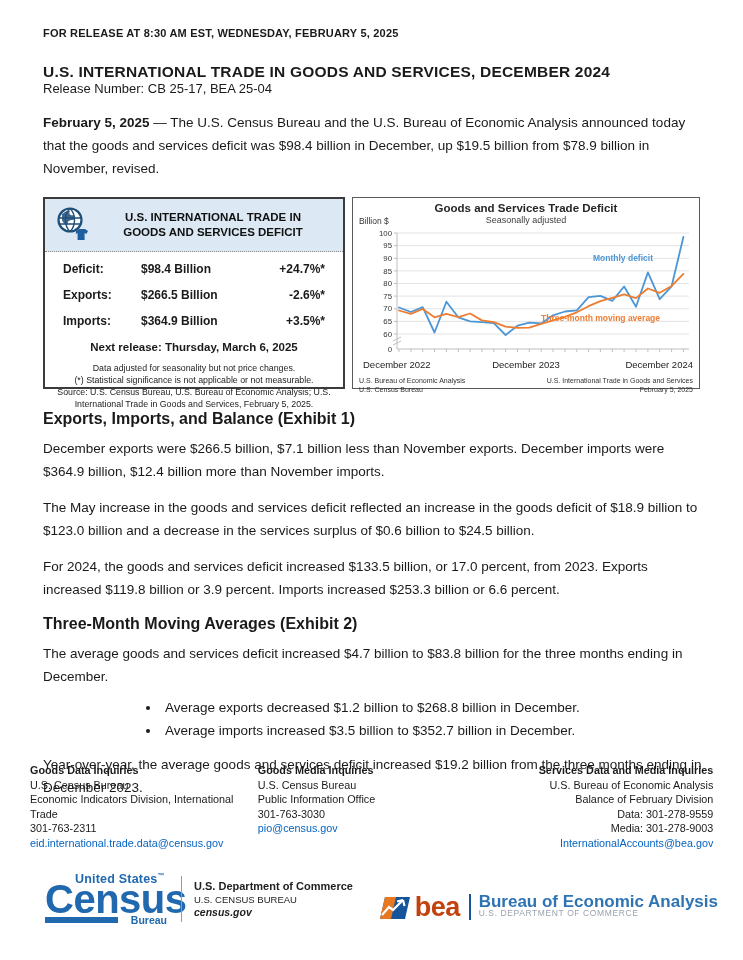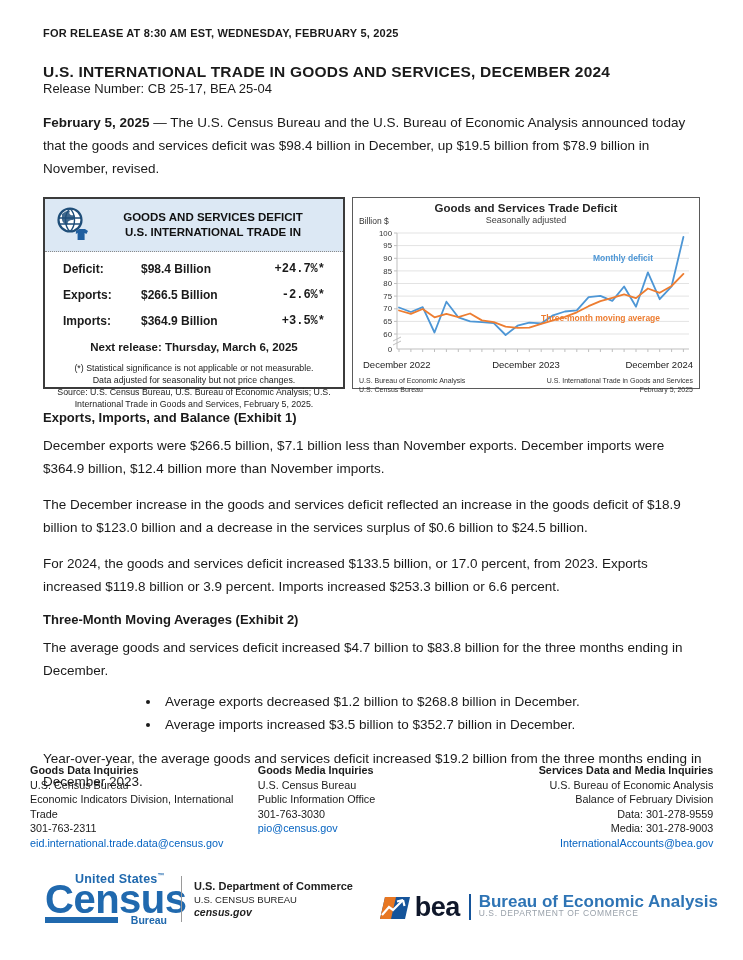--- a/index.html
+++ b/index.html
@@ -21,42 +21,42 @@
   .figure-row { margin-top:17px; display:flex; gap:7px; height:192px; }
 
   .summary-card { width:302px; border:2px solid #3b3b3b; background:#fff; display:flex; flex-direction:column; }
   .card-header { background:#dce8f4; border-bottom:1px dotted #8a8a8a; display:flex; align-items:center; padding:6px 10px 6px 8px; height:53px; }
   .globe-wrap { width:40px; flex:0 0 40px; height:40px; position:relative; }
   .card-title { flex:1; text-align:center; font-size:11.5px; font-weight:bold; line-height:15px; color:#111; }
   .card-stats { padding:10px 18px 0 18px; }
   .stat-row { display:flex; font-size:12px; font-weight:bold; margin-bottom:12px; }
   .stat-label { width:78px; }
   .stat-value { width:120px; }
-  .stat-change { flex:1; text-align:right;font-family:Liberation Mono, monospace; }
+  .stat-change { flex:1; text-align:right; }
   .next-release { text-align:center; font-size:11.5px; font-weight:bold; margin-top:1px; }
   .card-footnote { margin-top:9px; text-align:center; font-size:8.8px; line-height:12px; color:#222; }
 
   .chart-box { width:348px; border:1.5px solid #5a5a5a; background:#fff; position:relative; padding-top:4px; }
   .chart-title { text-align:center; font-size:11.5px; font-weight:bold; color:#262626; }
   .chart-subtitle { text-align:center; font-size:9px; color:#404040; margin-top:1px; }
   .billion-label { position:absolute; left:6px; top:18px; font-size:8.5px; color:#333; }
   .plot-wrap { position:relative; width:348px; height:132px; margin-top:2px; }
   .plot-wrap svg { display:block; }
   .legend-label { position:absolute; font-size:8.5px; font-weight:bold; white-space:nowrap; }
   .legend-monthly { right:48px; top:26px; }
   .legend-ma { left:188px; top:86px; }
   .xlabel-row { position:relative; height:13px; font-size:9.5px; color:#222; }
   .xl-left { position:absolute; left:10px; }
   .xl-mid { position:absolute; left:50%; transform:translateX(-50%); }
   .xl-right { position:absolute; right:6px; }
   .chart-footer { display:flex; justify-content:space-between; padding:4px 6px 0 6px; font-size:7px; line-height:9px; color:#333; }
   .chart-footer .right { text-align:right; }
 
   
-  .section-head { margin-top:21px; font-size:13px; font-weight:bold; }
+  .section-head { margin-top:21px; font-size:16px; font-weight:bold; }
   .para { margin-top:9px; font-size:13.5px; line-height:23px; }
   .bullets { margin-top:8px; margin-left:118px; }
   .bullets li { font-size:13.5px; line-height:23px; padding-left:4px; }
 
   
   .contacts { position:absolute; left:30px; top:763px; width:684px; display:flex; font-size:10.8px; line-height:14.5px; }
   .contact-col { width:33.3%; }
   .contact-col.right { text-align:right; }
   .contact-title { font-weight:bold; }
   .contact-link { color:#0563c1; text-decoration:none; }
@@ -69,21 +69,21 @@
   .cm-main { font-size:40px; font-weight:bold; letter-spacing:-.5px; line-height:26px; }
   .cm-bottom { display:flex; align-items:center; margin-top:2px;gap:8px; }
   .cm-bar { height:6px; background:#2069ae; flex:1; margin-right:5px; }
   .cm-bureau { font-size:10.5px; font-weight:bold; }
   .census-divider { width:1px; height:46px; background:#9a9a9a; margin:0 12px 0 14px; }
   .commerce-text { font-size:9.5px; line-height:13px; color:#222; }
   .commerce-text .l1 { font-size:11px; font-weight:bold; }
   .commerce-text .l3 { font-weight:bold; font-style:italic; font-size:10.5px; }
 
   .bea-logo { position:absolute; right:25px; top:893px; display:flex; align-items:center; }
-  .bea-word { font-size:27px; font-weight:bold; color:#0f172a; letter-spacing:-.5px; line-height:27px; margin-left:3px; }
+  .bea-word { font-size:27px; font-weight:bold; color:#c2410c; letter-spacing:-.5px; line-height:27px; margin-left:3px; }
   .bea-divider { width:2px; height:26px; background:#15549a; margin:0 8px 0 9px; }
   .bea-text .l1 { font-size:17px; font-weight:bold; color:#2e74b5; line-height:13px; }
   .bea-text .l2 { font-size:8.5px; color:#9aa2ab; letter-spacing:.6px; line-height:11px; }
 </style>
 </head>
 <body>
 
 <div class="page">
 
   <div class="release-line">FOR RELEASE AT 8:30 AM EST, WEDNESDAY, FEBRUARY 5, 2025</div>
@@ -100,22 +100,22 @@
       <div class="card-header">
         <div class="globe-wrap">
           <svg width="40" height="40" viewBox="0 0 40 40">
             <circle cx="17" cy="15" r="11.5" fill="#ffffff" stroke="#1f4e79" stroke-width="2.2"></circle>
             <path d="M17 3.5 C 11 9 11 21 17 26.5 M17 3.5 C 23 9 23 21 17 26.5 M6 13 H 28 M6.5 19 H 27.5" stroke="#1f4e79" stroke-width="1.4" fill="none"></path>
             <path d="M9 9 c3-3 7-4 8-3 c-2 3 1 5 4 4 c2 2 1 4-1 5 c-4 0-6 2-5 4 c-3 1-5-1-6-4 Z" fill="#1f4e79" opacity="0.85"></path>
             <path d="M23 26 l3-2 h6 l3 2 -1.6 3 -1.8-1 v7 h-7 v-7 l-1.8 1 Z" fill="#1f5fa0"></path>
           </svg>
         </div>
         <div class="card-title">
+          <div>U.S. INTERNATIONAL TRADE IN</div>
           <div>GOODS AND SERVICES DEFICIT</div>
-          <div>U.S. INTERNATIONAL TRADE IN</div>
         </div>
       </div>
       <div class="card-stats">
         <div class="stat-row">
           <span class="stat-label">Deficit:</span>
           <span class="stat-value">$98.4 Billion</span>
           <span class="stat-change">+24.7%*</span>
         </div>
         <div class="stat-row">
           <span class="stat-label">Exports:</span>
@@ -123,22 +123,22 @@
           <span class="stat-change">-2.6%*</span>
         </div>
         <div class="stat-row">
           <span class="stat-label">Imports:</span>
           <span class="stat-value">$364.9 Billion</span>
           <span class="stat-change">+3.5%*</span>
         </div>
       </div>
       <div class="next-release">Next release:  Thursday, March 6, 2025</div>
       <div class="card-footnote">
+        <div>Data adjusted for seasonality but not price changes.</div>
         <div>(*) Statistical significance is not applicable or not measurable.</div>
-        <div>Data adjusted for seasonality but not price changes.</div>
         <div>Source: U.S. Census Bureau, U.S. Bureau of Economic Analysis; U.S.</div>
         <div>International Trade in Goods and Services, February 5, 2025.</div>
       </div>
     </div>
 
     <div class="chart-box">
       <div class="chart-title">Goods and Services Trade Deficit</div>
       <div class="chart-subtitle">Seasonally adjusted</div>
       <div class="billion-label">Billion $</div>
       <div class="plot-wrap">
@@ -218,21 +218,21 @@
         <div class="right">
           <div>U.S. International Trade in Goods and Services</div>
           <div>February 5, 2025</div>
         </div>
       </div>
     </div>
   </div>
 
   <h2 class="section-head">Exports, Imports, and Balance (Exhibit 1)</h2>
   <p class="para">December exports were $266.5 billion, $7.1 billion less than November exports. December imports were $364.9 billion, $12.4 billion more than November imports.</p>
-  <p class="para" style="margin-top:13px">The December increase in the goods and services deficit reflected an increase in the goods deficit of $18.9 billion to $123.0 billion and a decrease in the services surplus of $0.6 billion to $24.5 billion.</p>
+  <p class="para" style="margin-top:13px">The May increase in the goods and services deficit reflected an increase in the goods deficit of $18.9 billion to $123.0 billion and a decrease in the services surplus of $0.6 billion to $24.5 billion.</p>
   <p class="para" style="margin-top:13px">For 2024, the goods and services deficit increased $133.5 billion, or 17.0 percent, from 2023. Exports increased $119.8 billion or 3.9 percent. Imports increased $253.3 billion or 6.6 percent.</p>
 
   <h2 class="section-head" style="margin-top:14px">Three-Month Moving Averages (Exhibit 2)</h2>
   <p class="para">The average goods and services deficit increased $4.7 billion to $83.8 billion for the three months ending in December.</p>
   <ul class="bullets">
     <li>Average exports decreased $1.2 billion to $268.8 billion in December.</li>
     <li>Average imports increased $3.5 billion to $352.7 billion in December.</li>
   </ul>
   <p class="para" style="margin-top:11px">Year-over-year, the average goods and services deficit increased $19.2 billion from the three months ending in December 2023.</p>
 

